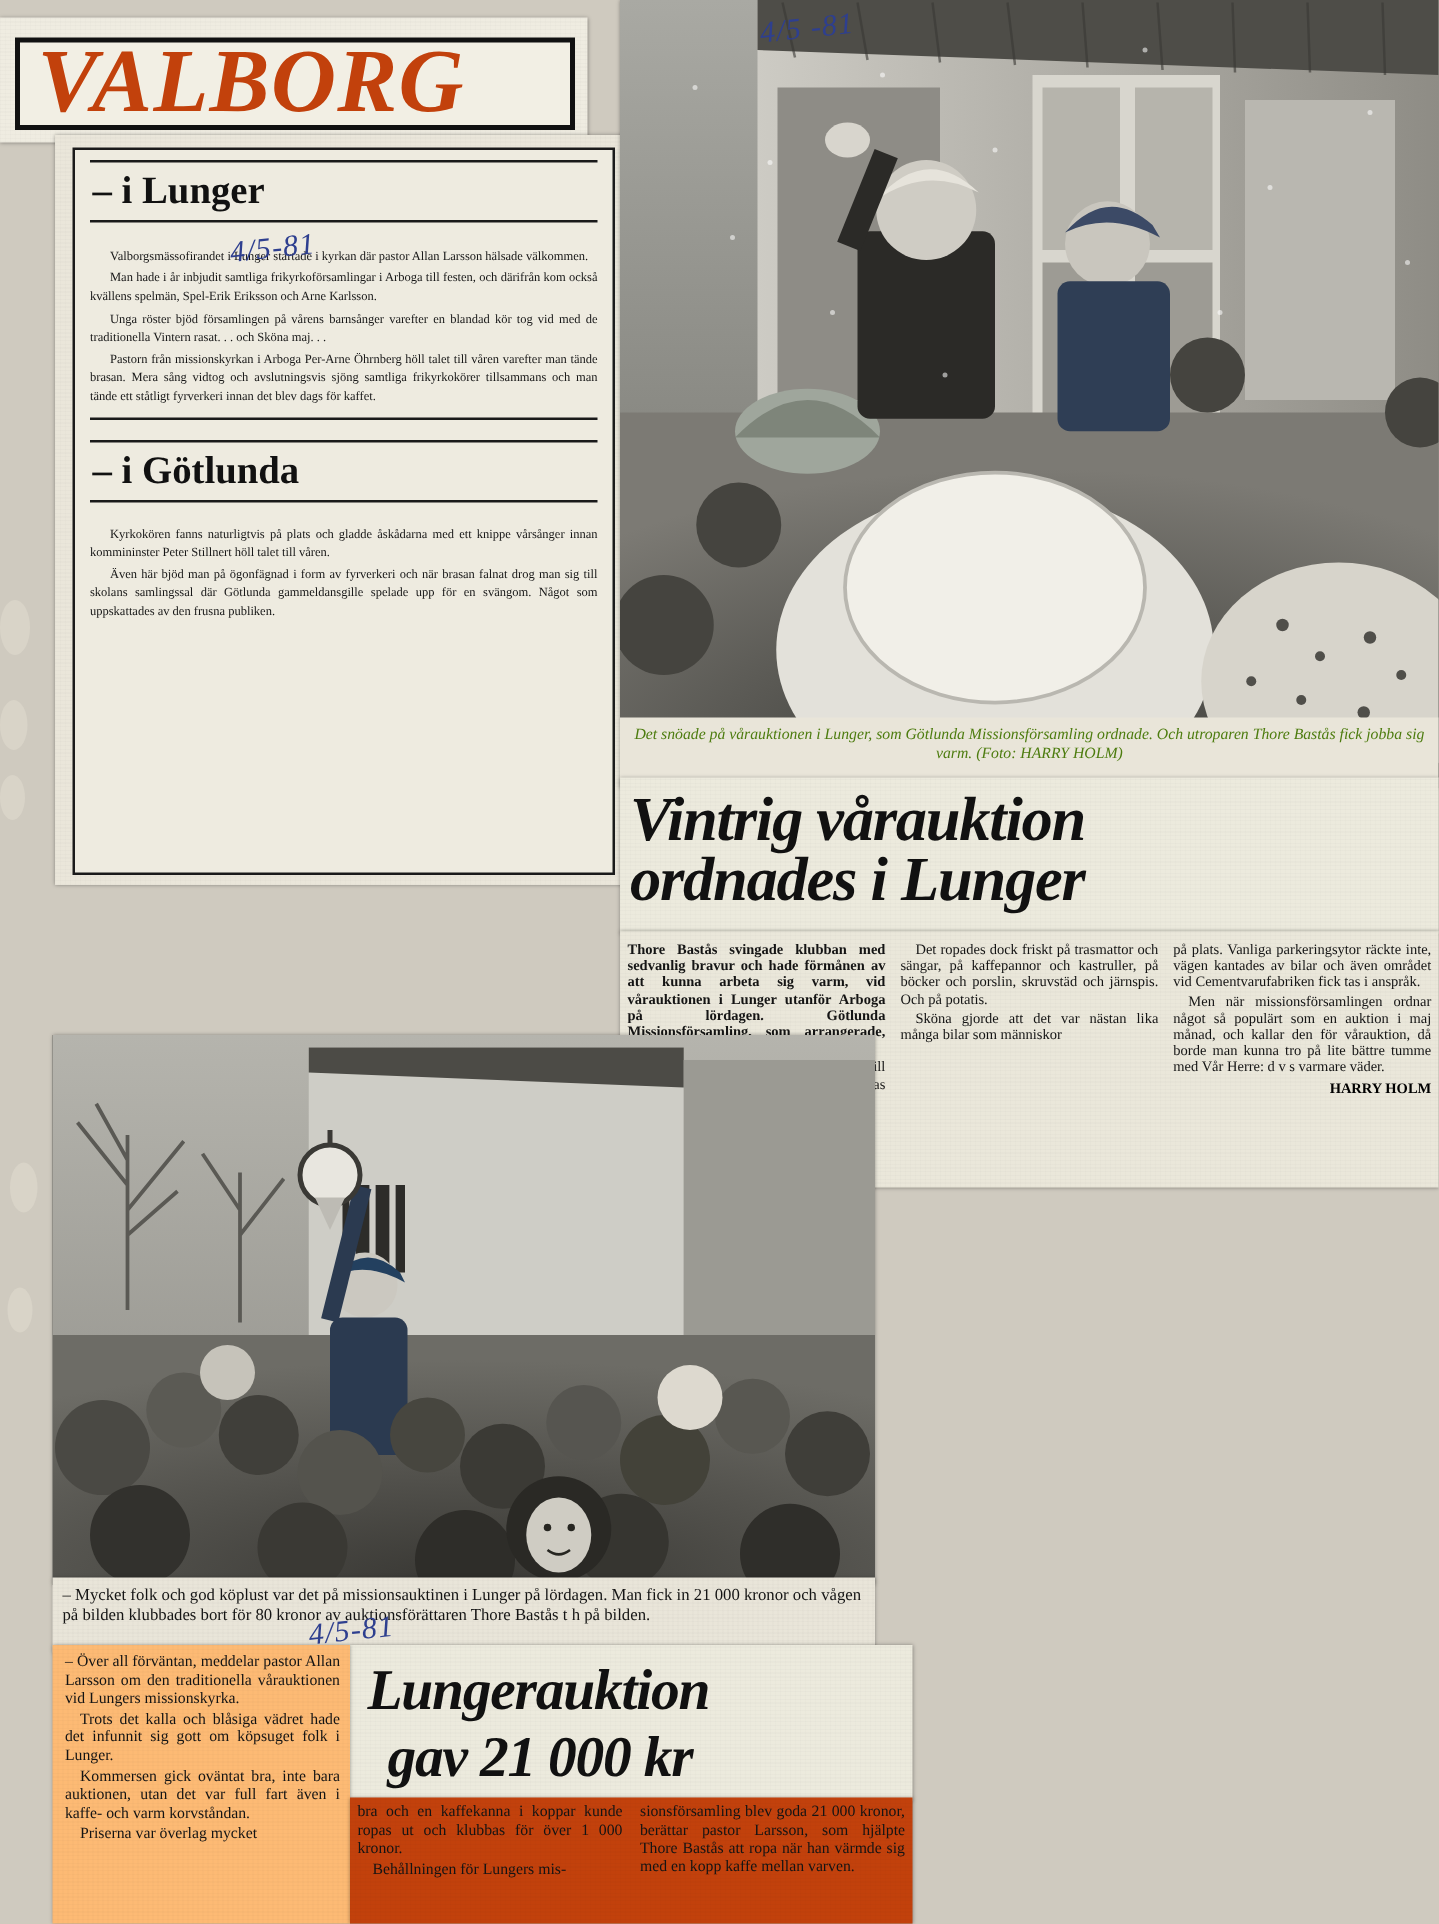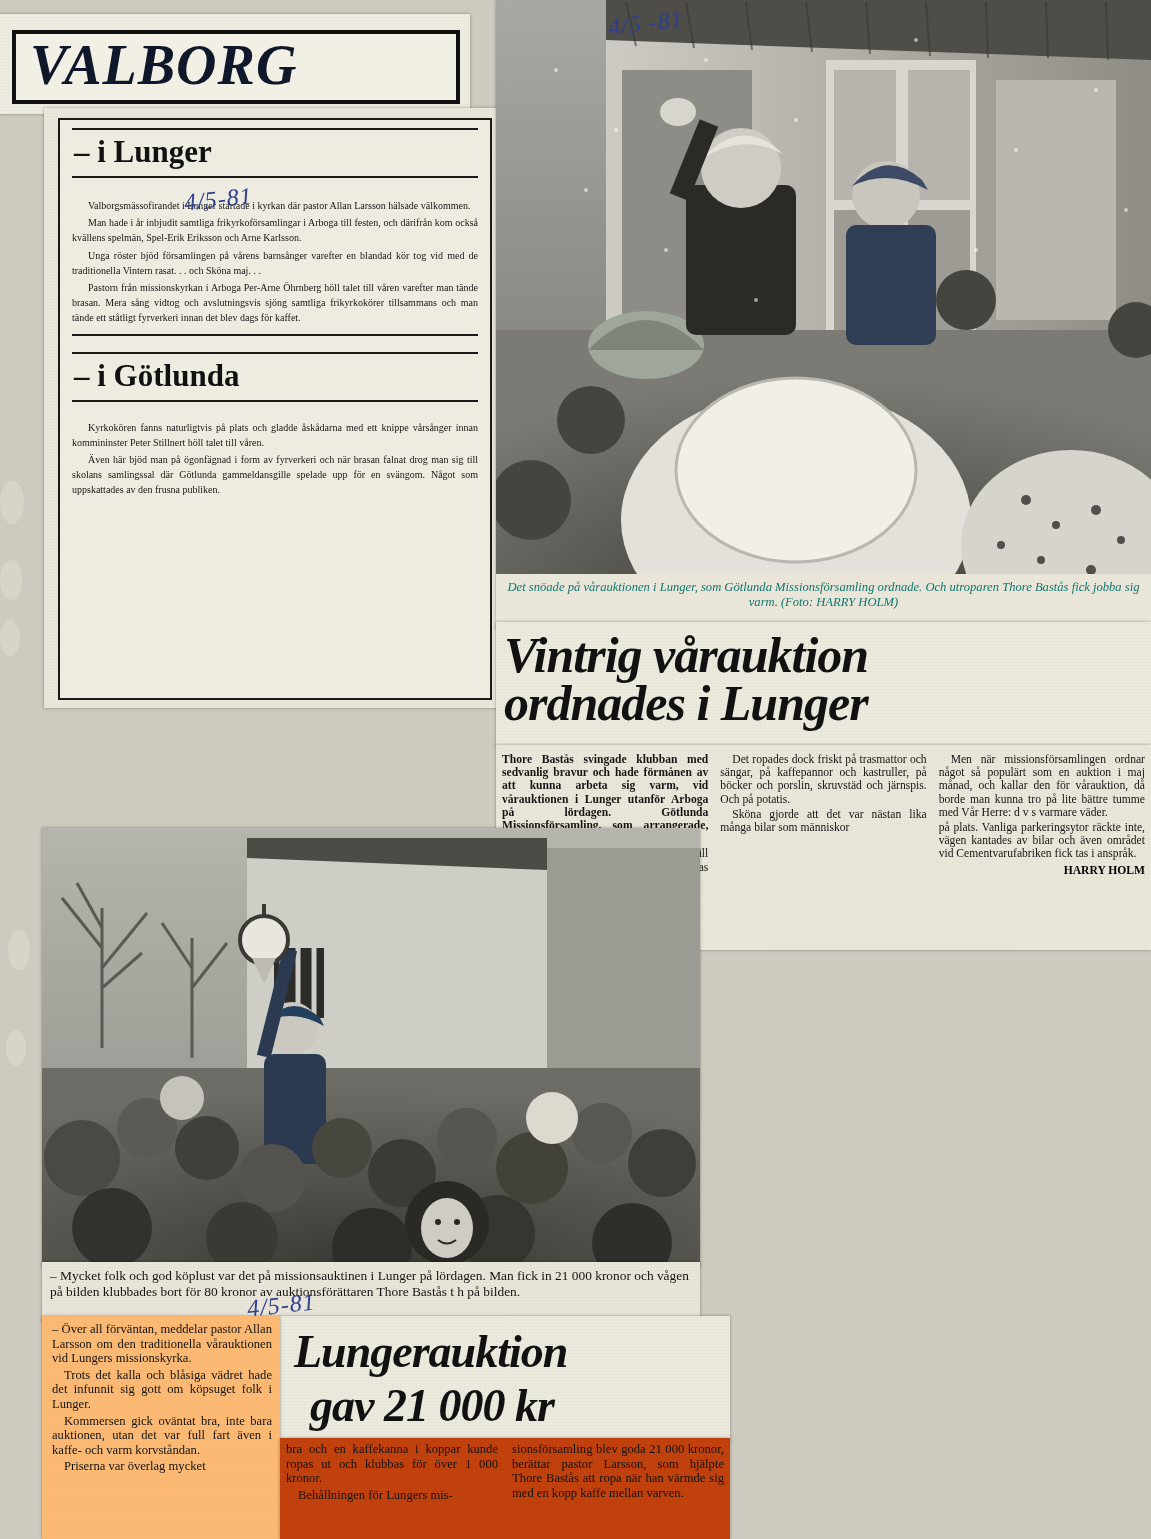--- a/index.html
+++ b/index.html
@@ -26,21 +26,21 @@
   
   #valborg-clip{left:0;top:14px;width:470px;height:100px;background:#efece1;}
   .valborg-box{
     position:absolute;left:12px;top:16px;width:440px;height:66px;
     border:4px solid #111;background:#f2efe4;
   }
   .valborg-text{
     position:absolute;left:14px;top:-4px;
     font-family:"Liberation Serif", serif;
     font-weight:bold;font-style:italic;
-    font-size:56px;letter-spacing:1px;color:#0f172a;
+    font-size:72px;letter-spacing:1px;color:#c2410c;
     line-height:70px;
   }
   
   #left-col{left:44px;top:108px;width:460px;height:600px;background:#eae6da;}
   .col-inner{position:absolute;left:14px;top:10px;right:12px;bottom:8px;
     border:2px solid #1a1a1a;padding:8px 12px 10px 12px;background:#eeebe0;}
   .head-rule{border-top:2px solid #1a1a1a;margin:0 0 2px 0;}
   h2.sect{
     font-family:"Liberation Serif", serif;
     font-weight:bold;font-size:31px;margin:4px 0 6px 2px;color:#111;
@@ -57,21 +57,21 @@
     font-size:10px;line-height:15.2px;
     text-align:justify;margin:0 0 2px 0;color:#161616;
     text-indent:16px;
     hyphens:auto;
   }
   .rule{border-bottom:2px solid #1a1a1a;margin:8px 0 4px;}
   
   #photo1{left:496px;top:0;width:655px;height:630px;background:#6a6a64;overflow:hidden;}
   #photo1 .cap{
     position:absolute;left:0;right:0;bottom:0;height:56px;background:#e9e5d9;
-    font-size:12.6px;line-height:14.5px;color:#0f766e;font-style:italic;
+    font-size:12.6px;line-height:14.5px;color:#4d7c0f;font-style:italic;
     padding:6px 10px 0 10px;box-sizing:border-box;text-align:center;
   }
   .photo-im{position:absolute;inset:0;}
   
   #head-clip{left:496px;top:622px;width:655px;height:125px;background:#eceadd;}
   .big-head{
     font-family:"Liberation Serif", serif;
     font-weight:bold;font-style:italic;
     font-size:50px;line-height:54px;color:#111;
     margin:6px 0 0 8px;letter-spacing:-1px;
@@ -256,22 +256,22 @@
   <div class="cols3">
     <div class="c">
       <p class="sm lead">Thore Bastås svingade klubban med sedvanlig bravur och hade förmånen av att kunna arbeta sig varm, vid vårauktionen i Lunger utanför Arboga på lördagen. Götlunda Missionsförsamling, som arrangerade, hade otur med vädret.</p>
       <p class="sm">Det hade kunnat komma fler köpglada till Lungers missionskyrka, för missionarnas vårauktion.</p>
     </div>
     <div class="c">
       <p class="sm">Det ropades dock friskt på trasmattor och sängar, på kaffepannor och kastruller, på böcker och porslin, skruvstäd och järnspis. Och på potatis.</p>
       <p class="sm">Sköna gjorde att det var nästan lika många bilar som människor</p>
     </div>
     <div class="c">
+      <p class="sm" style="text-indent:0">på plats. Vanliga parkeringsytor räckte inte, vägen kantades av bilar och även området vid Cementvarufabriken fick tas i anspråk.</p>
       <p class="sm">Men när missionsförsamlingen ordnar något så populärt som en auktion i maj månad, och kallar den för vårauktion, då borde man kunna tro på lite bättre tumme med Vår Herre: d v s varmare väder.</p>
-      <p class="sm" style="text-indent:0">på plats. Vanliga parkeringsytor räckte inte, vägen kantades av bilar och även området vid Cementvarufabriken fick tas i anspråk.</p>
       <div class="byline">HARRY HOLM</div>
     </div>
   </div>
 </div>
 
 <div class="clip" id="photo2">
   <svg class="photo-im" viewBox="0 0 658 440" preserveAspectRatio="none">
     <defs>
       <linearGradient id="sky2" x1="0" y1="0" x2="0" y2="1">
         <stop offset="0" stop-color="#b5b4ad"></stop>

